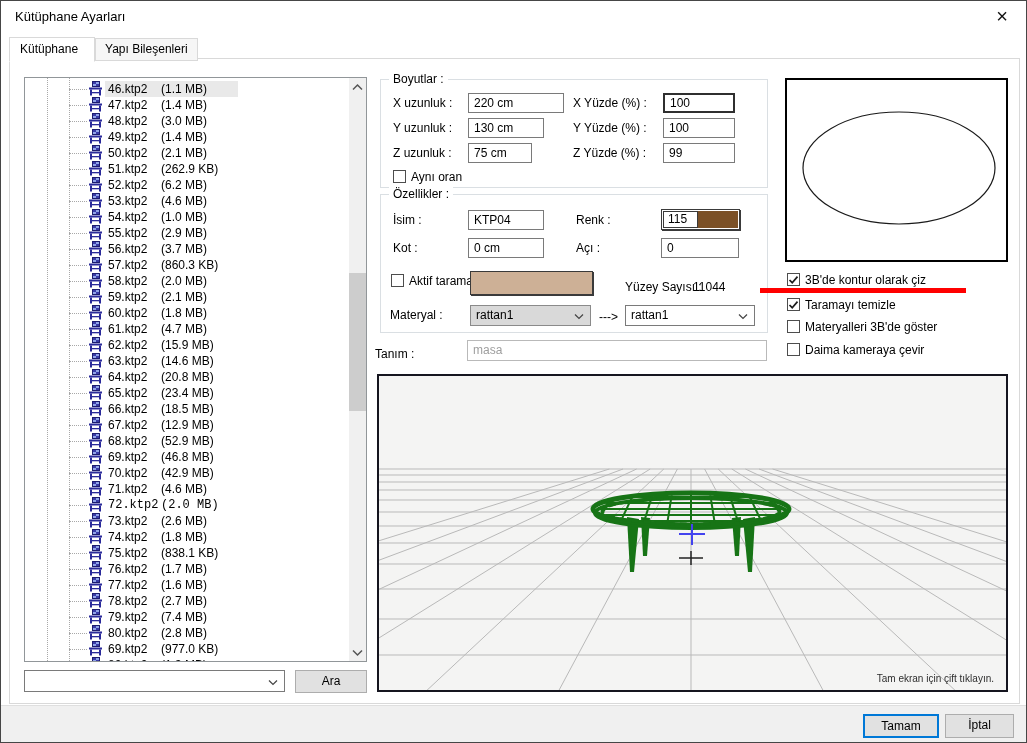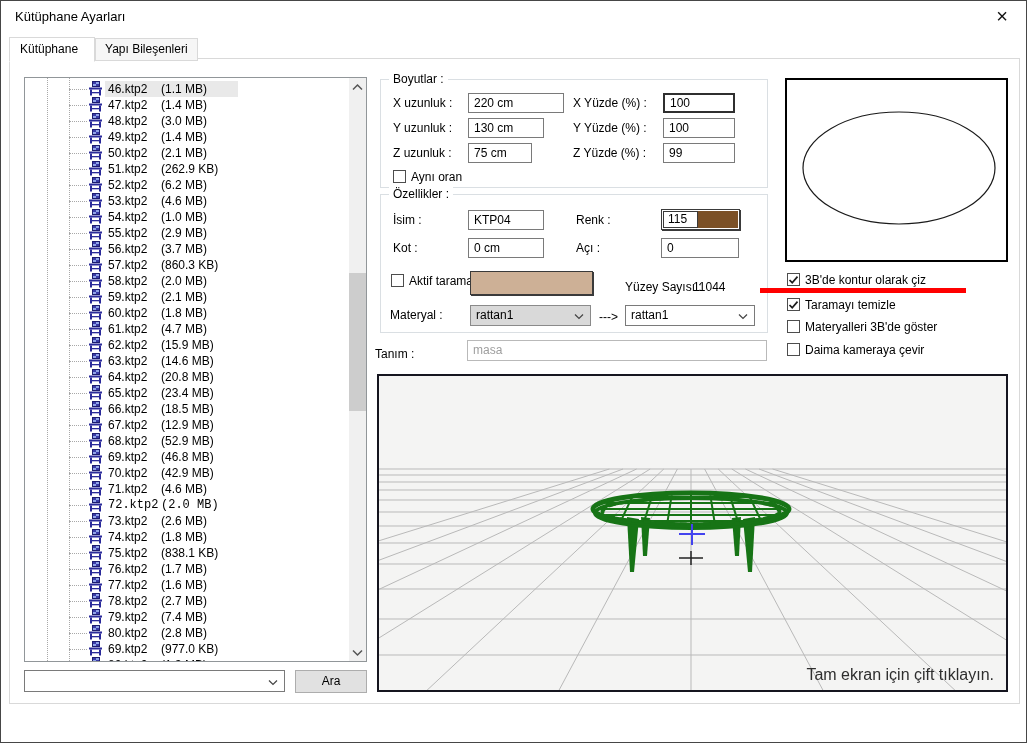--- a/index.html
+++ b/index.html
@@ -74,21 +74,21 @@
   
   .optrow { position:absolute; left:777px; height:16px; }
   .optrow .cb { left:0; top:0; }
   .optrow .olabel { position:absolute; left:18px; top:0px; white-space:nowrap; }
   .red-underline { position:absolute; left:750px; top:229px; width:206px; height:5px; }
 
   
   .preview3d { position:absolute; left:367px; top:315px; width:631px; height:318px; border:2px solid #15151f; background:#f4f4f3; overflow:hidden; }
   .grid-line { stroke:#b9b9b9; stroke-width:1; }
   .tbl { stroke:#177416; fill:none; }
-  .hint { position:absolute; right:12px; bottom:6px; color:#2e2e2e; font-size:16px; }
+  .hint { position:absolute; right:12px; bottom:6px; color:#2e2e2e; font-size:10px; }
 
   
   .footer { position:absolute; left:0; top:704px; width:100%; height:38px; background:#f0f0f0; border-top:1px solid #dfdfdf; }
   .ok-btn { position:absolute; left:862px; top:8px; width:76px; height:24px; line-height:20px; border:2px solid #0078d7; }
   .cancel-btn { position:absolute; left:944px; top:8px; width:69px; height:24px; line-height:21px; }
 </style>
 </head>
 <body>
 
 <svg width="0" height="0" style="position:absolute">
@@ -688,14 +688,18 @@
         <g>
           <line x1="300" y1="182" x2="324" y2="182" stroke="#222" stroke-width="1.5"></line>
           <line x1="312" y1="175" x2="312" y2="189" stroke="#222" stroke-width="1.5"></line>
         </g>
       </svg>
       <div class="hint">Tam ekran için çift tıklayın.</div>
     </div>
 
   </div>
 
+  <div class="footer">
+    <div class="btn ok-btn">Tamam</div>
+    <div class="btn cancel-btn">İptal</div>
+  </div>
 
 </div>
 
 </body></html>

